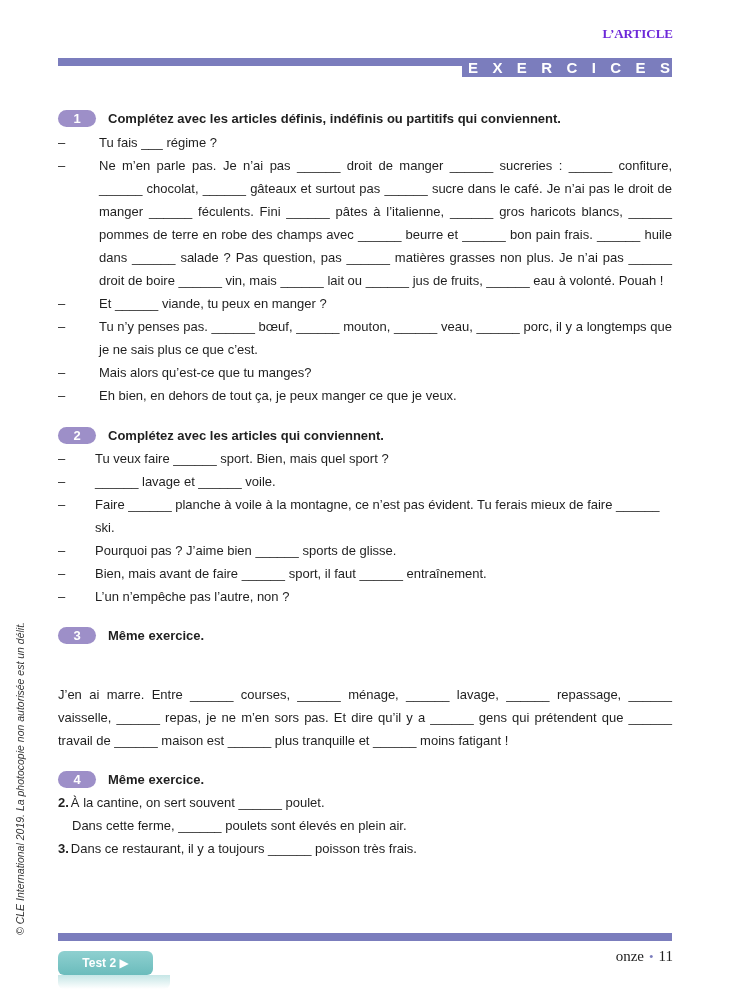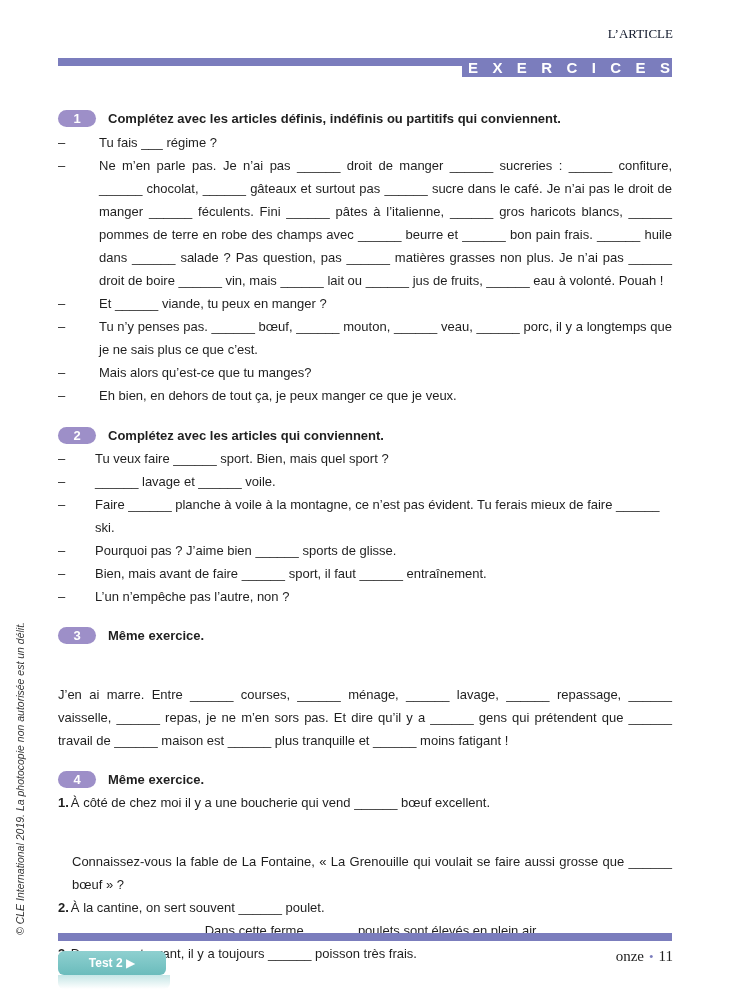--- a/index.html
+++ b/index.html
@@ -1,43 +1,43 @@
 <!DOCTYPE html>
 <html><head>
 <meta charset="utf-8">
 <style>
   html, body { margin:0; padding:0; background:#ffffff; }
   body { width:731px; height:1000px; position:relative; overflow:hidden;
          font-family:"Liberation Sans", "DejaVu Sans", sans-serif; color:#1f1f1f; }
   .page-header { position:absolute; right:58px; top:26px; font-family:"Liberation Serif", serif;
-                 font-weight:normal; font-size:13px; color:#0f172a; letter-spacing:0; }
+                 font-weight:bold; font-size:13px; color:#6d28d9; letter-spacing:0; }
   .top-bar { position:absolute; left:58px; top:58px; width:404px; height:8px; background:#7b7dbd; }
   .ex-banner { position:absolute; left:462px; top:58px; width:210px; height:19px; background:#7b7dbd;
                color:#fff; font-weight:bold; font-size:15px; letter-spacing:14.4px; line-height:19px;
                text-align:left; padding-left:6px; box-sizing:border-box; white-space:nowrap; overflow:hidden; }
   .content { position:absolute; left:58px; top:106px; width:614px; font-size:13px; line-height:23px; }
   .exercise-head { display:flex; align-items:center; height:24px; }
   .badge { width:38px; height:17px; border-radius:9px; background:#9d8fc8; color:#fff;
            font-weight:bold; font-size:13px; text-align:center; line-height:17px; margin-right:12px; flex:none; }
   .ex-title { font-weight:bold; font-size:13px; }
   .line { display:flex; text-align:justify; }
   .dash { width:13px; flex:none; }
   .txt { flex:1; text-align:justify;margin-left:28px; }
-  .ind { padding-left:14px;text-align:center; }
+  .ind { padding-left:14px; }
   .num { font-weight:bold; margin-right:2px; }
   .ex1 { margin-top:1px; }
   .ex2 { margin-top:16px; }
   .ex3 { margin-top:15px; }
   .ex4 { margin-top:15px; }
   .para { text-align:justify;margin-top:36px; }
   .bottom-bar { position:absolute; left:58px; top:933px; width:614px; height:8px; background:#7b7dbd; }
   .page-num { position:absolute; right:58px; top:948px; font-family:Liberation Serif, serif;
               font-size:15px; color:#222; }
   .page-num .dot { color:#7b7dbd; font-size:13px; margin:0 5px; }
-  .test-btn { position:absolute; left:58px; top:951px; width:108px; height:24px; border-radius:6px;
+  .test-btn { position:absolute; left:58px; top:951px; width:95px; height:24px; border-radius:6px;
               background:linear-gradient(#8fd0d0, #6bbcbc); color:#fff; font-weight:bold; font-size:12px;
               text-align:center; line-height:24px; cursor:pointer; }
   .test-btn-shadow { position:absolute; left:58px; top:975px; width:112px; height:14px;
                      background:linear-gradient(rgba(140,205,205,0.5), rgba(255,255,255,0)); border-radius:0 0 6px 6px; }
   .copyright { position:absolute; left:14px; top:935px; transform-origin:0 0; transform:rotate(-90deg);
                font-size:10.5px; font-style:italic; color:#333; white-space:nowrap; width:330px; }
 </style>
 </head>
 <body>
 
@@ -120,24 +120,20 @@
     </div>
     <div class="para">J’en ai marre. Entre ______ courses, ______ ménage, ______ lavage, ______ repassage, ______ vaisselle, ______ repas, je ne m’en sors pas. Et dire qu’il y a ______ gens qui prétendent que ______ travail de ______ maison est ______ plus tranquille et ______ moins fatigant !</div>
   </section>
 
   <section class="ex4">
     <div class="exercise-head">
       <span class="badge">4</span>
       <span class="ex-title">Même exercice.</span>
     </div>
     <div>
-      <div><span class="num">1.</span><span>À côté de chez moi il y a une boucherie qui vend ______ bœuf excellent.</span></div>
-      <div class="ind para">Connaissez-vous la fable de La Fontaine, « La Grenouille qui voulait se faire aussi grosse que ______ bœuf » ?</div>
-    </div>
-    <div>
       <div><span class="num">2.</span><span>À la cantine, on sert souvent ______ poulet.</span></div>
       <div class="ind">Dans cette ferme, ______ poulets sont élevés en plein air.</div>
     </div>
     <div>
       <div><span class="num">3.</span><span>Dans ce restaurant, il y a toujours ______ poisson très frais.</span></div>
     </div>
   </section>
 </div>
 
 <div class="bottom-bar"></div>

